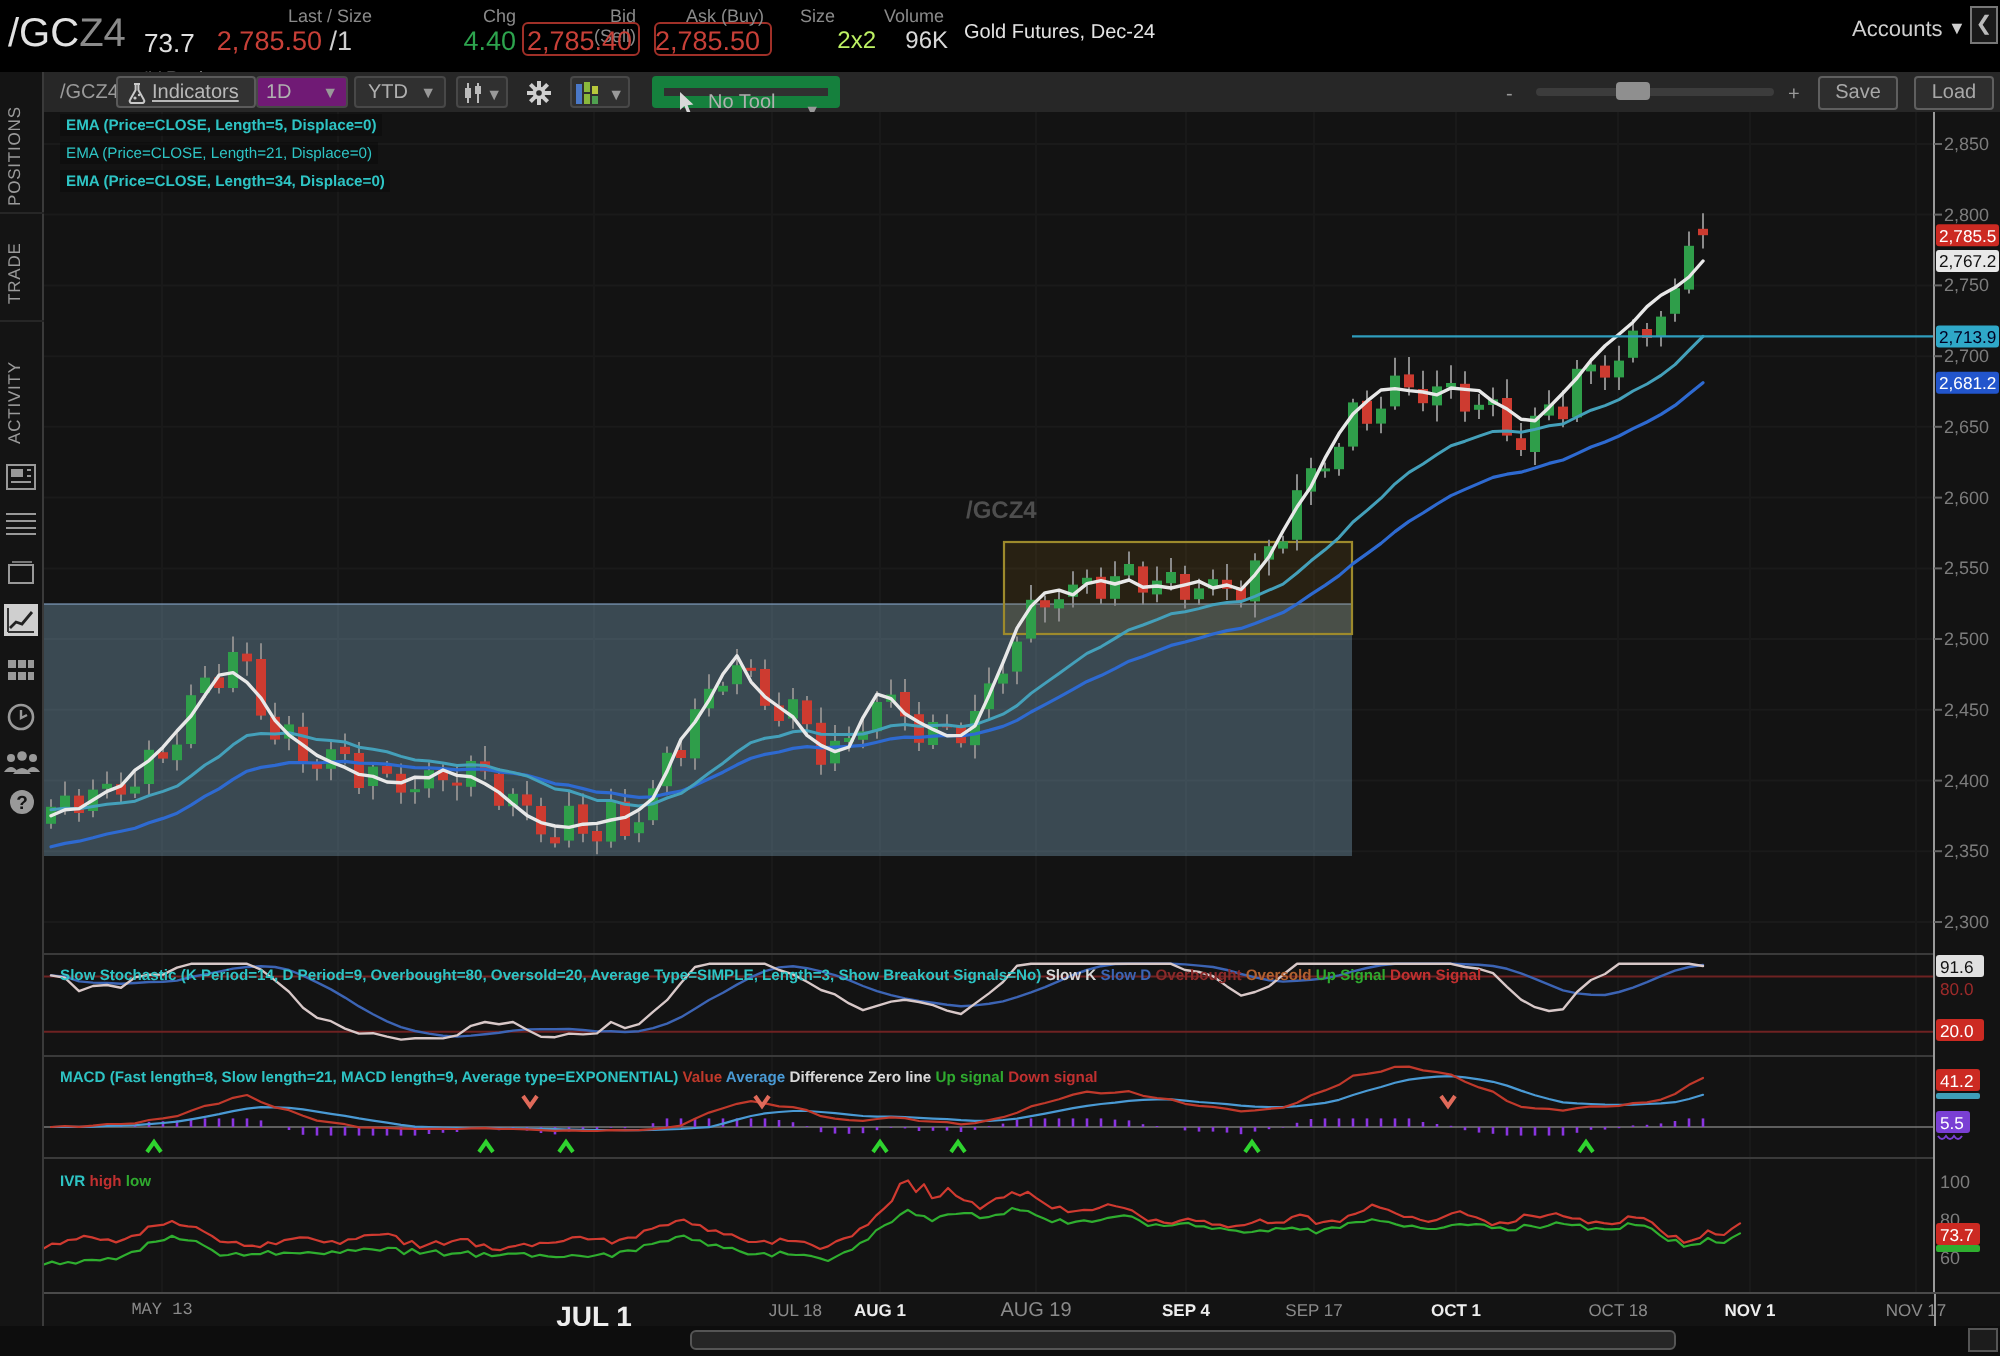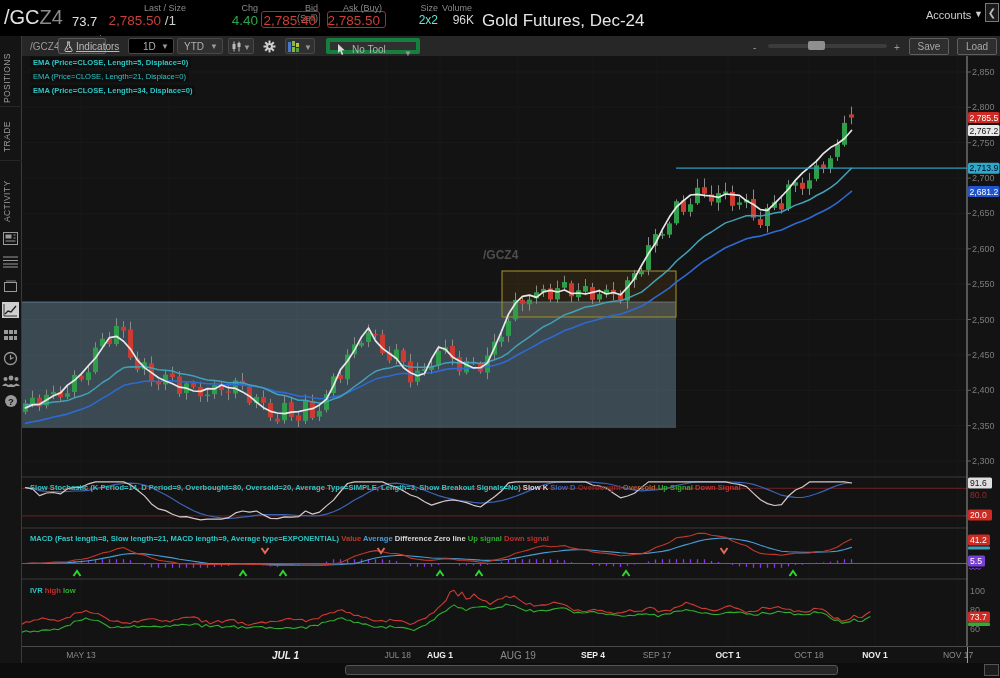--- a/index.html
+++ b/index.html
@@ -13,25 +13,25 @@
   <div class="abs lbl" style="left:110px;top:3px;width:76px;text-align:right;">Last / Size</div>
   <div class="abs" style="left:92px;top:13px;width:84px;font-size:13.5px;color:#c84038;text-align:right;">2,785.50 <span style="color:#cfcfcf;">/1</span></div>
   <div class="abs lbl" style="left:200px;top:3px;width:58px;text-align:right;">Chg</div>
   <div class="abs" style="left:200px;top:13px;width:58px;font-size:13.5px;color:#2da44e;text-align:right;">4.40</div>
   <div class="abs" style="left:261px;top:11px;width:59px;height:17px;border:1px solid #a03028;border-radius:3px;"></div>
   <div class="abs lbl" style="left:250px;top:3px;width:68px;text-align:right;padding-left:44px;">Bid (Sell)</div>
   <div class="abs" style="left:250px;top:13px;width:66px;font-size:13.5px;color:#c84038;text-align:right;">2,785.40</div>
   <div class="abs" style="left:327px;top:11px;width:59px;height:17px;border:1px solid #a03028;border-radius:3px;"></div>
   <div class="abs lbl" style="left:316px;top:3px;width:66px;text-align:right;">Ask (Buy)</div>
   <div class="abs" style="left:316px;top:13px;width:64px;font-size:13.5px;color:#c84038;text-align:right;">2,785.50</div>
-  <div class="abs lbl" style="left:400px;top:3px;width:38px;text-align:right;">Size</div>
-  <div class="abs" style="left:400px;top:13px;width:38px;font-size:12px;color:#5eead4;text-align:right;">2x2</div>
+  <div class="abs lbl" style="left:400px;top:3px;width:38px;text-align:left;">Size</div>
+  <div class="abs" style="left:400px;top:13px;width:38px;font-size:12px;color:#bef264;text-align:right;">2x2</div>
   <div class="abs lbl" style="left:440px;top:3px;width:34px;text-align:center;">Volume</div>
   <div class="abs" style="left:436px;top:13px;width:38px;font-size:12px;color:#d8d8d8;text-align:right;">96K</div>
-  <div class="abs" style="left:482px;top:11px;font-size:17px;color:#e4e4e4;">Gold Futures, Dec-24</div>
+  <div class="abs" style="left:482px;top:11px;font-size:10px;color:#e4e4e4;">Gold Futures, Dec-24</div>
   <div class="abs" style="left:926px;top:9px;font-size:11px;color:#cfcfcf;">Accounts</div>
   <div class="abs" style="left:974px;top:9px;font-size:9px;color:#cfcfcf;">▼</div>
   <div class="abs" style="left:985px;top:3px;width:14px;height:19px;border:1px solid #777;background:#1a1a1a;color:#bbb;font-size:10px;text-align:center;line-height:18px;">❮</div>
 </div>
 
 <div class="abs" style="left:0;top:36px;width:22px;height:642px;background:#141414;border-right:1px solid #3a3a3a;">
   <div class="abs" style="left:2px;top:5px;height:62px;writing-mode:vertical-rl;transform:rotate(180deg);font-size:8.5px;color:#9a9a9a;letter-spacing:0.4px;">POSITIONS</div>
   <div class="abs" style="left:0px;top:70px;width:22px;height:1px;background:#262626;"></div>
   <div class="abs" style="left:2px;top:76px;height:40px;writing-mode:vertical-rl;transform:rotate(180deg);font-size:8.5px;color:#9a9a9a;letter-spacing:0.4px;">TRADE</div>
   <div class="abs" style="left:0px;top:124px;width:22px;height:1px;background:#262626;"></div>
@@ -87,26 +87,26 @@
       </g>
     </svg>
   <svg class="abs" style="left:4px;top:358px;" width="14" height="14">
       <circle cx="7" cy="7" r="6" fill="#999"></circle>
       <text x="7" y="10.5" text-anchor="middle" font-size="9.5" font-weight="bold" fill="#141414" font-family="Liberation Sans, sans-serif">?</text>
     </svg>
 </div>
 
 <div class="abs" style="left:22px;top:36px;width:978px;height:21px;background:#272727;">
   <div class="abs" style="left:8px;top:5px;font-size:10px;color:#9a9a9a;">/GCZ4</div>
-  <div class="abs" style="left:36px;top:2px;width:48px;height:16px;background:#323232;border:1px solid #5a5a5a;border-radius:2px;color:#b8b8b8;font-size:10px;line-height:15px;text-decoration:underline;"><svg style="position:absolute;left:4px;top:2px;" width="11" height="11" viewBox="0 0 11 11">
+  <div class="abs" style="left:36px;top:2px;width:70px;height:16px;background:#323232;border:1px solid #5a5a5a;border-radius:2px;color:#b8b8b8;font-size:10px;line-height:15px;text-decoration:underline;"><svg style="position:absolute;left:4px;top:2px;" width="11" height="11" viewBox="0 0 11 11">
         <path d="M4 1 h3 M4.8 1 v3 L2 9 a1 1 0 0 0 1 1.5 h5 a1 1 0 0 0 1-1.5 L6.2 4 v-3" fill="none" stroke="#c8c8c8" stroke-width="1"></path>
         <circle cx="4.5" cy="8" r="0.8" fill="#c8c8c8"></circle>
         <circle cx="6.5" cy="6.5" r="0.6" fill="#c8c8c8"></circle>
       </svg><span style="margin-left:17px;">Indicators</span></div>
-  <div class="abs" style="left:106px;top:2px;width:46px;height:16px;background:#000000;border:1px solid #484848;border-radius:2px;color:#b0b0b0;font-size:10px;line-height:15px;padding-left:14px;">1D <span style="float:right;margin-right:4px;font-size:8px;color:#999;">▼</span></div>
+  <div class="abs" style="left:106px;top:2px;width:46px;height:16px;background:#701a75;border:1px solid #484848;border-radius:2px;color:#b0b0b0;font-size:10px;line-height:15px;padding-left:4px;">1D <span style="float:right;margin-right:4px;font-size:8px;color:#999;">▼</span></div>
   <div class="abs" style="left:155px;top:2px;width:46px;height:16px;background:#303030;border:1px solid #484848;border-radius:2px;color:#b0b0b0;font-size:10px;line-height:15px;padding-left:6px;">YTD <span style="float:right;margin-right:4px;font-size:8px;color:#999;">▼</span></div>
   <div class="abs" style="left:206px;top:2px;width:26px;height:16px;background:#303030;border:1px solid #484848;border-radius:2px;">
       <svg style="position:absolute;left:2px;top:2px;" width="11" height="11" viewBox="0 0 11 11">
         <line x1="3" y1="0.5" x2="3" y2="10.5" stroke="#bbb" stroke-width="1"></line>
         <rect x="1.5" y="3" width="3" height="5" fill="#bbb"></rect>
         <line x1="8" y1="0.5" x2="8" y2="10.5" stroke="#bbb" stroke-width="1"></line>
         <rect x="6.5" y="2" width="3" height="4" fill="#bbb"></rect>
       </svg>
       <span style="position:absolute;right:2px;top:4px;font-size:8px;color:#999;">▼</span>
     </div>
@@ -125,21 +125,21 @@
   <div class="abs" style="left:263px;top:2px;width:30px;height:16px;background:#303030;border:1px solid #484848;border-radius:2px;">
       <svg style="position:absolute;left:2px;top:2px;" width="12" height="11" viewBox="0 0 12 11">
         <rect x="0" y="1" width="3" height="10" fill="#4a78c8"></rect>
         <rect x="4" y="0" width="3" height="5" fill="#8ab83c"></rect>
         <rect x="4" y="6" width="3" height="5" fill="#8ab83c"></rect>
         <rect x="8" y="2" width="3" height="4" fill="#b8c83c"></rect>
         <rect x="8" y="7" width="3" height="4" fill="#50a050"></rect>
       </svg>
       <span style="position:absolute;right:2px;top:4px;font-size:8px;color:#999;">▼</span>
     </div>
-  <div class="abs" style="left:304px;top:2px;width:94px;height:16px;background:#303030;border:4px solid #15803d;border-radius:2px;color:#b0b0b0;font-size:10px;line-height:15px;"><svg style="position:absolute;left:6px;top:2px;" width="10" height="12" viewBox="0 0 10 12">
+  <div class="abs" style="left:304px;top:2px;width:94px;height:16px;background:#303030;border:6px solid #15803d;border-radius:2px;color:#b0b0b0;font-size:10px;line-height:15px;"><svg style="position:absolute;left:6px;top:2px;" width="10" height="12" viewBox="0 0 10 12">
         <path d="M2 0 L2 9 L4.2 7 L5.8 11 L7.3 10.3 L5.8 6.6 L8.7 6.3 Z" fill="#d8d8d8"></path>
       </svg><span style="margin-left:22px;">No Tool</span><span style="position:absolute;right:4px;top:4px;font-size:8px;color:#999;">▼</span></div>
   <div class="abs" style="left:731px;top:6px;color:#999;font-size:10px;">-</div>
   <div class="abs" style="left:746px;top:8px;width:119px;height:4px;background:#3c3c3c;border-radius:2px;"></div>
   <div class="abs" style="left:786px;top:5px;width:17px;height:9px;background:#8f8f8f;border-radius:2px;"></div>
   <div class="abs" style="left:872px;top:6px;color:#999;font-size:10px;">+</div>
   <div class="abs" style="left:887px;top:2px;width:40px;height:17px;background:#2e2e2e;border:1px solid #5f5f5f;border-radius:2px;color:#a8a8a8;font-size:10px;text-align:center;line-height:16px;">Save</div>
   <div class="abs" style="left:935px;top:2px;width:40px;height:17px;background:#2e2e2e;border:1px solid #5f5f5f;border-radius:2px;color:#a8a8a8;font-size:10px;text-align:center;line-height:16px;">Load</div>
 </div>
 
@@ -611,23 +611,23 @@
 <text x="8" y="434" font-size="7.6" font-weight="bold" font-family="Liberation Sans, sans-serif"><tspan fill="#2ec4c4">Slow Stochastic (K Period=14, D Period=9, Overbought=80, Oversold=20, Average Type=SIMPLE, Length=3, Show Breakout Signals=No)</tspan><tspan fill="#d8d8d8"> Slow K</tspan><tspan fill="#3c64b4"> Slow D</tspan><tspan fill="#8a2a2a"> Overbought</tspan><tspan fill="#b06030"> Oversold</tspan><tspan fill="#2faa2f"> Up Signal</tspan><tspan fill="#c03030"> Down Signal</tspan></text>
 <text x="8" y="485" font-size="7.6" font-weight="bold" font-family="Liberation Sans, sans-serif"><tspan fill="#2ec4c4">MACD (Fast length=8, Slow length=21, MACD length=9, Average type=EXPONENTIAL)</tspan><tspan fill="#c0392b"> Value</tspan><tspan fill="#4a9ad4"> Average</tspan><tspan fill="#d8d8d8"> Difference</tspan><tspan fill="#d8d8d8"> Zero line</tspan><tspan fill="#2faa2f"> Up signal</tspan><tspan fill="#c03030"> Down signal</tspan></text>
 <text x="8" y="537" font-size="7.6" font-weight="bold" font-family="Liberation Sans, sans-serif"><tspan fill="#2ec4c4">IVR</tspan><tspan fill="#c03030"> high</tspan><tspan fill="#2faa2f"> low</tspan></text>
 </svg>
   <div class="abs" style="left:8px;top:1px;font-size:7.6px;font-weight:bold;color:#2ec4c4;background:rgba(12,12,12,0.65);padding:1px 3px;">EMA (Price=CLOSE, Length=5, Displace=0)</div>
   <div class="abs" style="left:8px;top:15px;font-size:7.6px;font-weight:normal;color:#2ec4c4;background:rgba(12,12,12,0.65);padding:1px 3px;">EMA (Price=CLOSE, Length=21, Displace=0)</div>
   <div class="abs" style="left:8px;top:29px;font-size:7.6px;font-weight:bold;color:#2ec4c4;background:rgba(12,12,12,0.65);padding:1px 3px;">EMA (Price=CLOSE, Length=34, Displace=0)</div>
 </div>
 
 <div class="abs" style="left:22px;top:646px;width:978px;height:17px;background:#131313;border-top:1px solid #4a4a4a;">
-<div style="position:absolute;left:34px;top:3px;width:50px;text-align:center;color:#8a8a8a;font-weight:normal;font-size:8.5px;">MAY 13</div>
+<div style="position:absolute;left:34px;top:3px;width:50px;text-align:center;color:#8a8a8a;font-weight:normal;font-size:8.5px;font-family:Liberation Mono, monospace;">MAY 13</div>
     <div style="position:absolute;left:122px;top:17px;width:50px;text-align:center;color:#ededed;font-weight:bold;font-size:8.5px;">JUN 3</div>
-    <div style="position:absolute;left:250px;top:3px;width:50px;text-align:left;color:#ededed;font-weight:bold;font-size:10px;font-style:italic;">JUL 1</div>
+    <div style="position:absolute;left:250px;top:3px;width:50px;text-align:center;color:#ededed;font-weight:bold;font-size:14px;">JUL 1</div>
     <div style="position:absolute;left:339px;top:3px;width:50px;text-align:right;color:#8a8a8a;font-weight:normal;font-size:8.5px;">JUL 18</div>
     <div style="position:absolute;left:393px;top:3px;width:50px;text-align:center;color:#ededed;font-weight:bold;font-size:8.5px;">AUG 1</div>
     <div style="position:absolute;left:471px;top:3px;width:50px;text-align:center;color:#8a8a8a;font-weight:normal;font-size:10px;">AUG 19</div>
     <div style="position:absolute;left:546px;top:3px;width:50px;text-align:center;color:#ededed;font-weight:bold;font-size:8.5px;">SEP 4</div>
     <div style="position:absolute;left:610px;top:3px;width:50px;text-align:center;color:#8a8a8a;font-weight:normal;font-size:8.5px;">SEP 17</div>
     <div style="position:absolute;left:681px;top:3px;width:50px;text-align:center;color:#ededed;font-weight:bold;font-size:8.5px;">OCT 1</div>
     <div style="position:absolute;left:762px;top:3px;width:50px;text-align:center;color:#8a8a8a;font-weight:normal;font-size:8.5px;">OCT 18</div>
     <div style="position:absolute;left:828px;top:3px;width:50px;text-align:center;color:#ededed;font-weight:bold;font-size:8.5px;">NOV 1</div>
     <div style="position:absolute;left:911px;top:3px;width:50px;text-align:center;color:#8a8a8a;font-weight:normal;font-size:8.5px;">NOV 17</div>
   <div class="abs" style="left:945px;top:0px;width:1px;height:17px;background:#9a9a9a;"></div>

